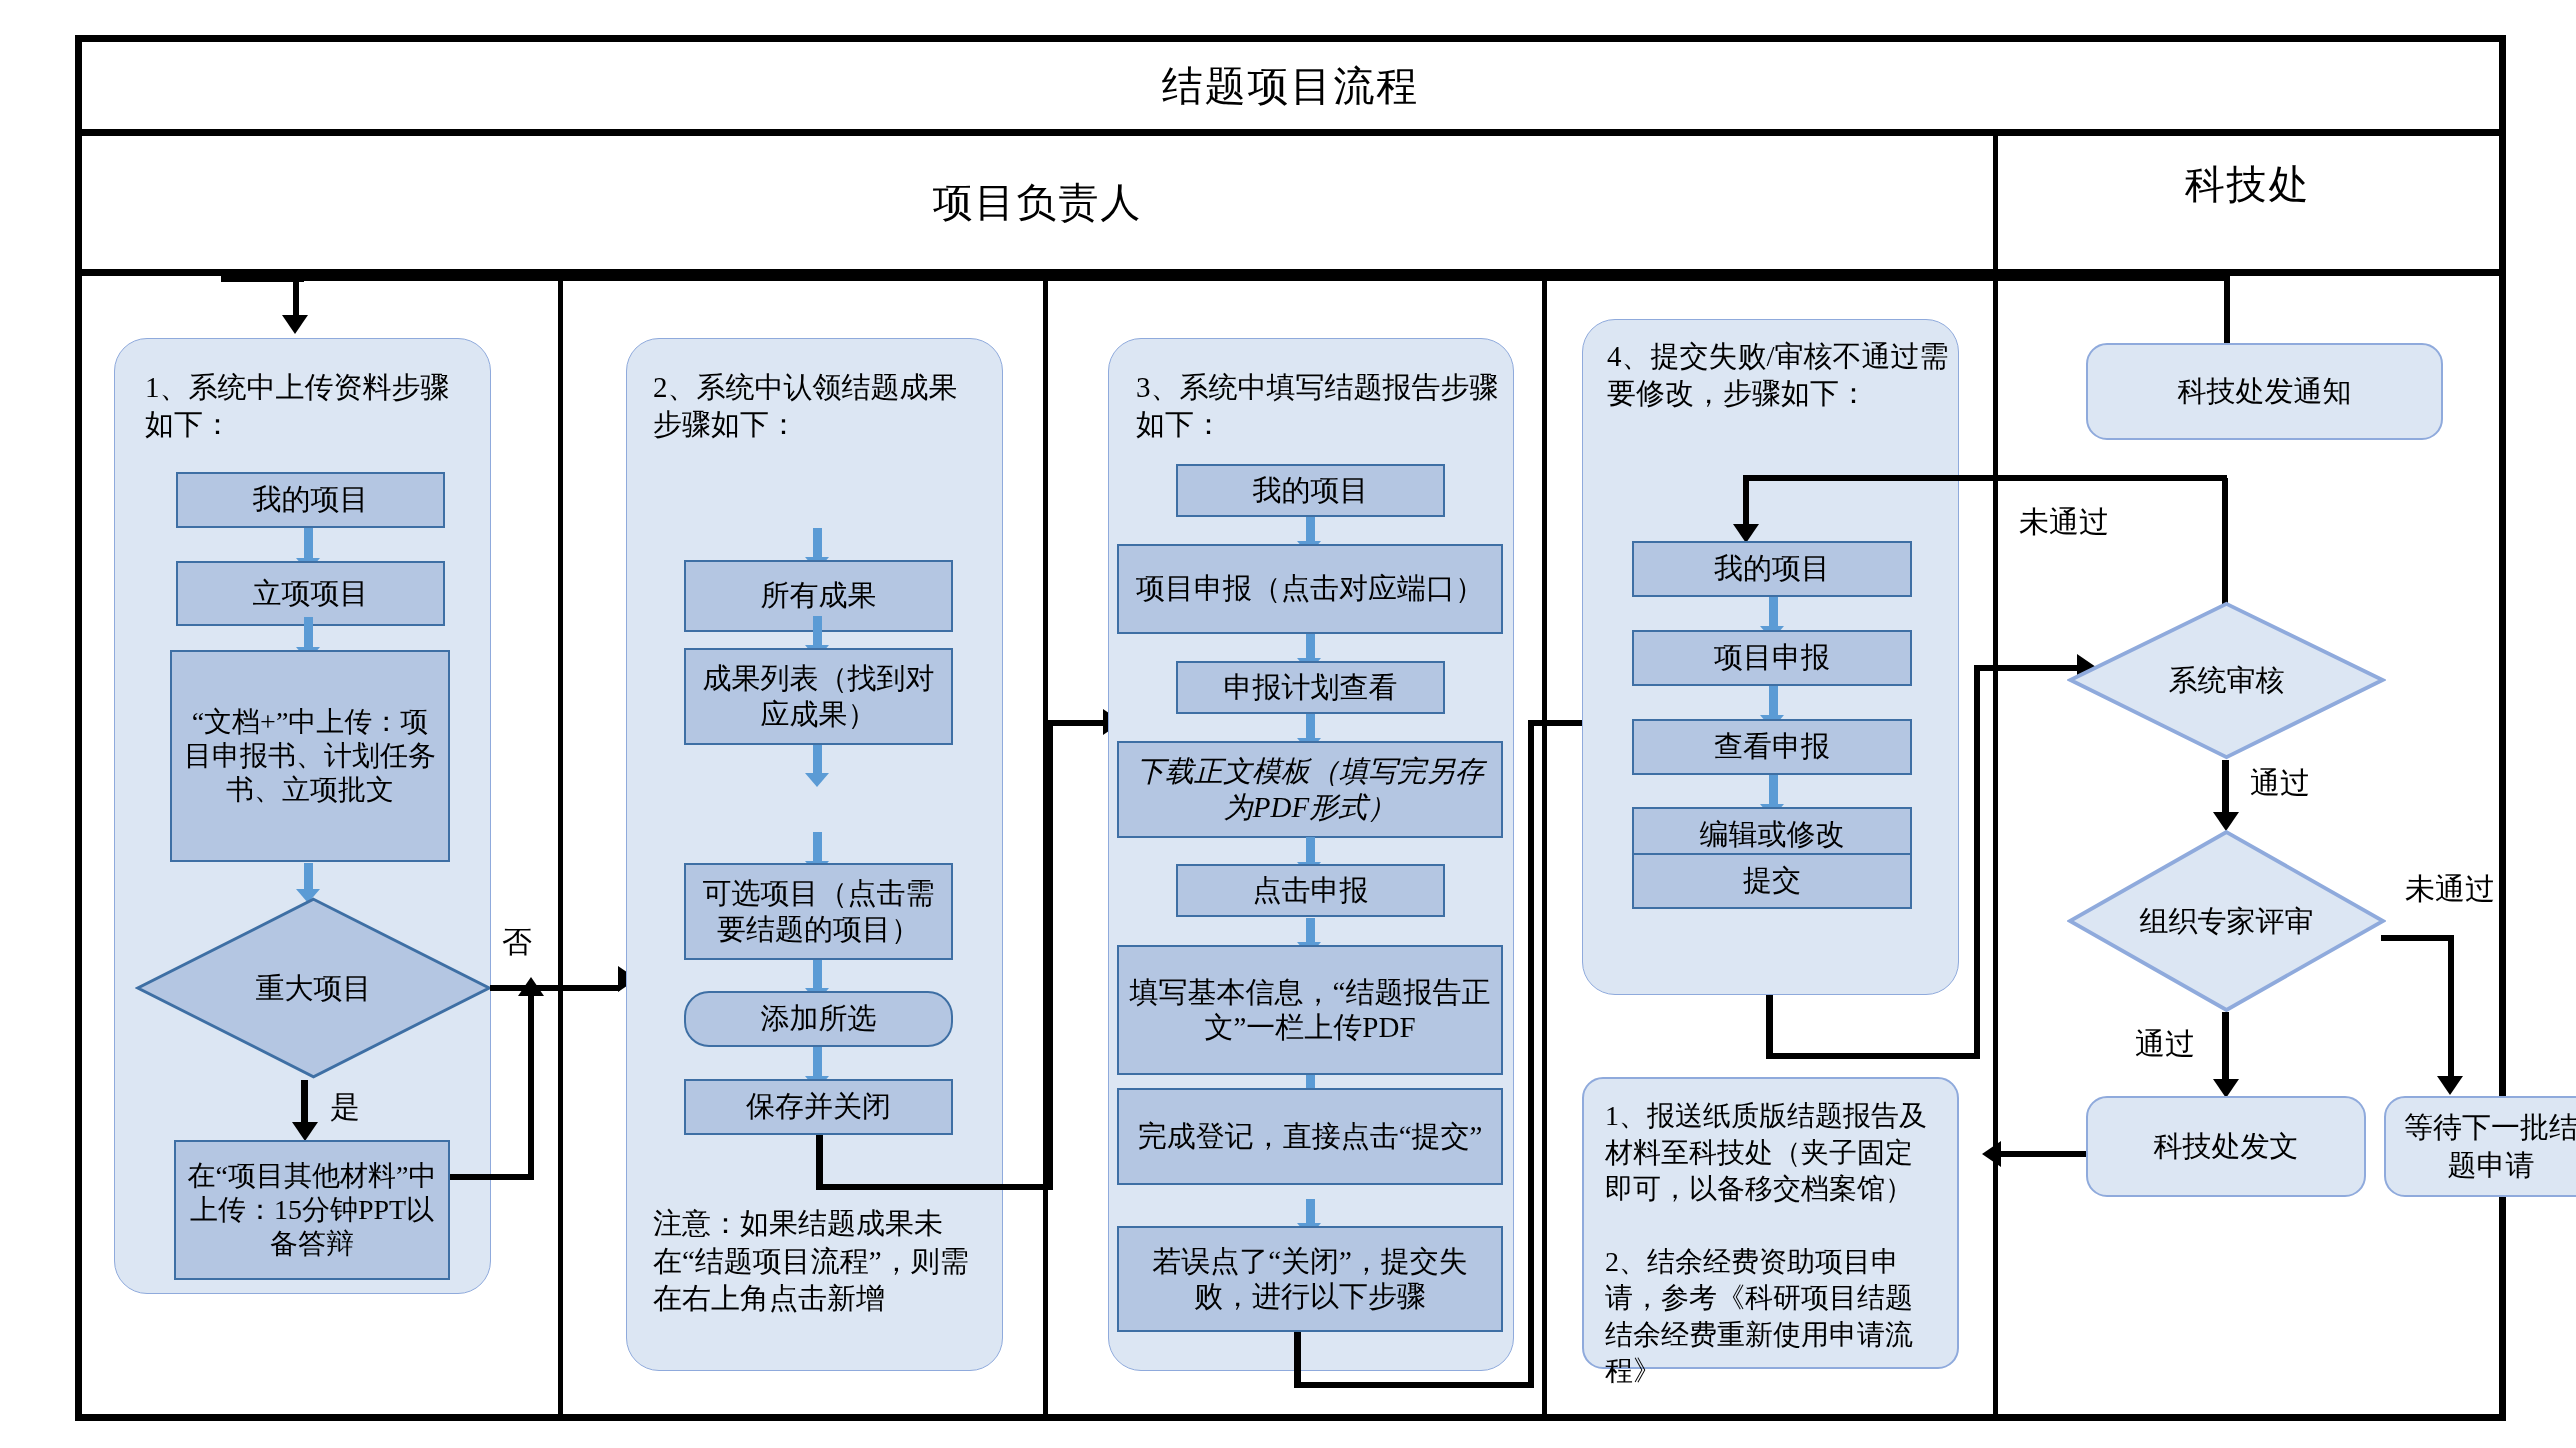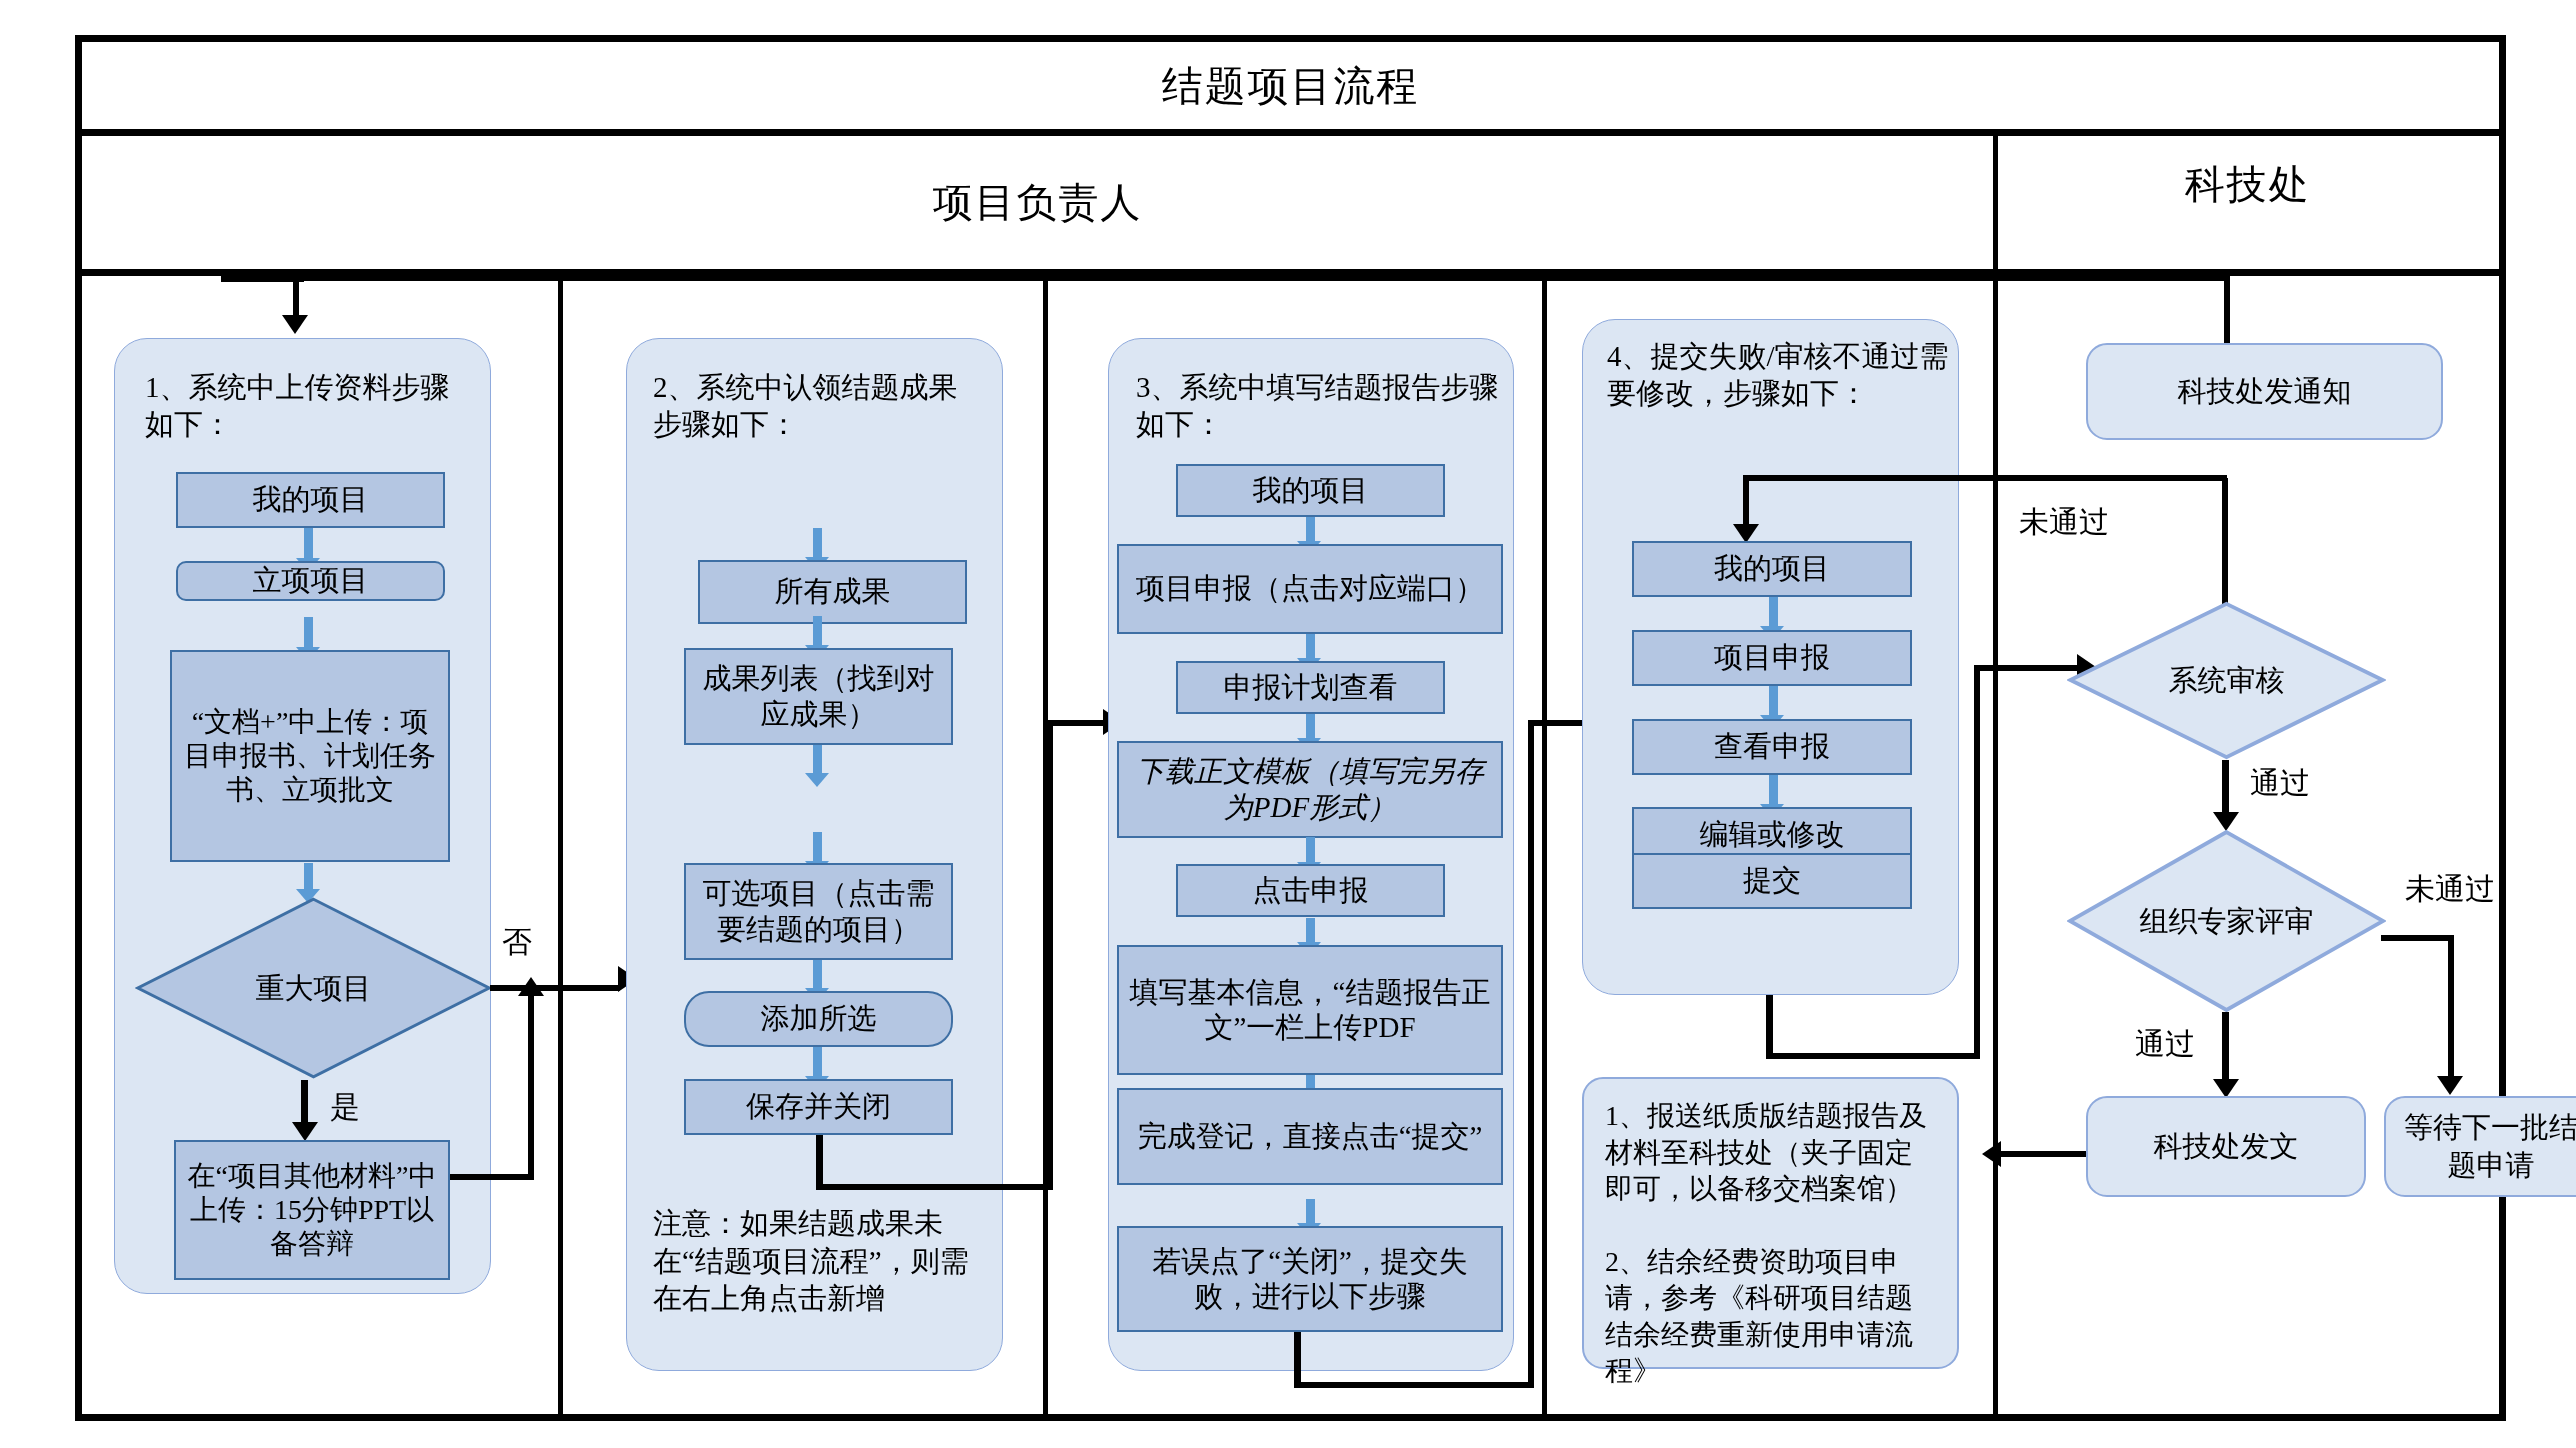--- a/index.html
+++ b/index.html
@@ -85,21 +85,21 @@
   <div class="lane-title" style="left:145px;top:369px;width:328px;">1、系统中上传资料步骤如下：</div>
 
   <div class="kline" style="left:221px;top:276px;width:83px;height:5.8px;"></div>
   <div class="kline" style="left:293px;top:276px;width:5.8px;height:41px;"></div>
   <div class="khead-down" style="left:282px;top:315px;"></div>
 
   <div class="step" style="left:176px;top:472px;width:269px;height:56px;">我的项目</div>
   <div class="bconn" style="left:304px;top:528px;width:8.7px;height:32px;"></div>
   <div class="bhead" style="left:296px;top:558px;"></div>
 
-  <div class="step" style="left:176px;top:561px;width:269px;height:40px;border-radius:10px;">立项项目</div>
+  <div class="step" style="left:176px;top:561px;width:269px;height:65px;">立项项目</div>
   <div class="bconn" style="left:304px;top:617px;width:8.7px;height:32px;"></div>
   <div class="bhead" style="left:296px;top:647px;"></div>
 
   <div class="step" style="left:170px;top:650px;width:280px;height:212px;font-size:28px;">“文档+”中上传：项目申报书、计划任务书、立项批文</div>
   <div class="bconn" style="left:304px;top:863px;width:8.7px;height:29px;"></div>
   <div class="bhead" style="left:296px;top:889px;"></div>
 
   <div class="diamond" style="left:135px;top:896px;width:357px;height:184px;">
     <svg width="357" height="184" viewBox="0 0 370 190">
       <polygon points="185,3 367,95 185,187 3,95" fill="#B4C6E2" stroke="#3E6FA4" stroke-width="3"></polygon>
@@ -120,21 +120,21 @@
   <div class="kline" style="left:450px;top:1174px;width:84px;height:5.8px;"></div>
   <div class="kline" style="left:528px;top:995px;width:5.8px;height:184px;"></div>
   <div class="khead-up" style="left:518px;top:977px;"></div>
 
   <div class="lane" style="left:626px;top:338px;width:377px;height:1033px;"></div>
   <div class="lane-title" style="left:653px;top:369px;width:328px;">2、系统中认领结题成果步骤如下：</div>
 
   <div class="bconn" style="left:813px;top:528px;width:8.7px;height:31px;"></div>
   <div class="bhead" style="left:805px;top:557px;"></div>
 
-  <div class="step" style="left:684px;top:560px;width:269px;height:64px;margin-left:14px;">所有成果</div>
+  <div class="step" style="left:684px;top:560px;width:269px;height:72px;">所有成果</div>
   <div class="bconn" style="left:813px;top:616px;width:8.7px;height:31px;"></div>
   <div class="bhead" style="left:805px;top:645px;"></div>
 
   <div class="step" style="left:684px;top:648px;width:269px;height:97px;">成果列表（找到对应成果）</div>
   <div class="bconn" style="left:813px;top:745px;width:8.7px;height:30px;"></div>
   <div class="bhead" style="left:805px;top:773px;"></div>
 
   <div class="bconn" style="left:813px;top:832px;width:8.7px;height:31px;"></div>
   <div class="bhead" style="left:805px;top:861px;"></div>
 

